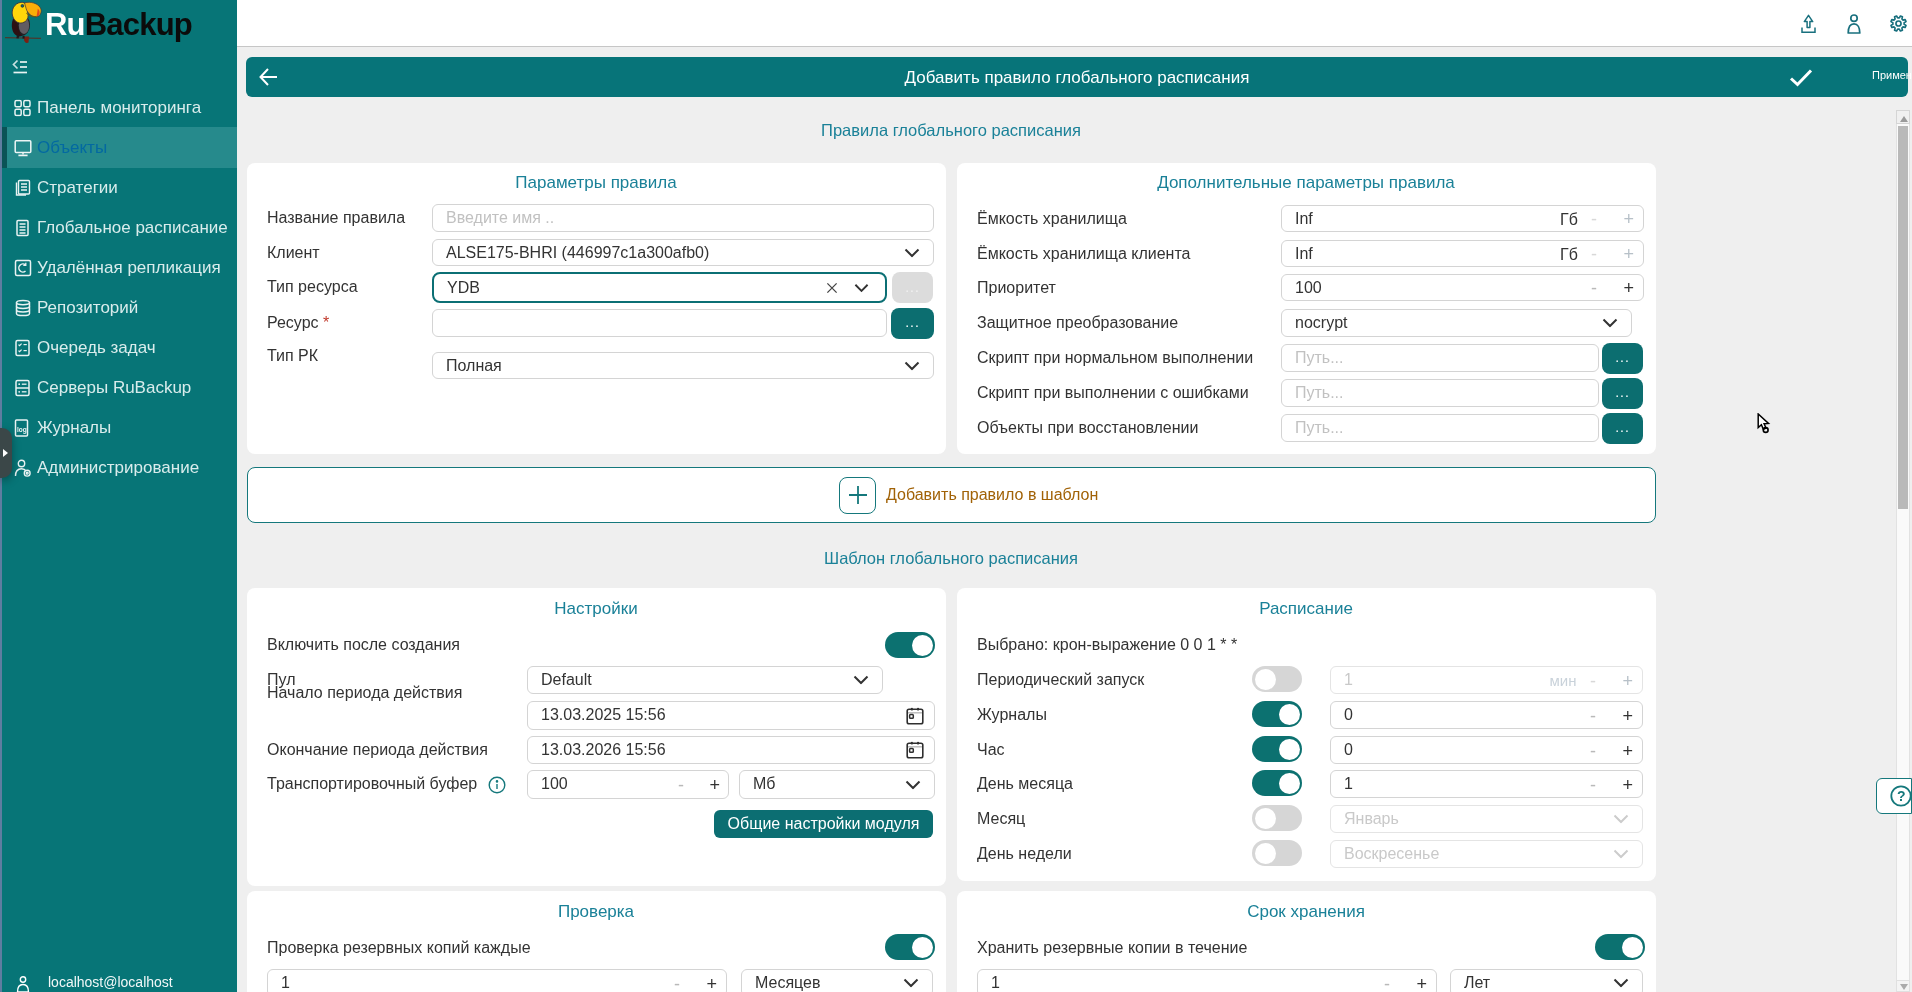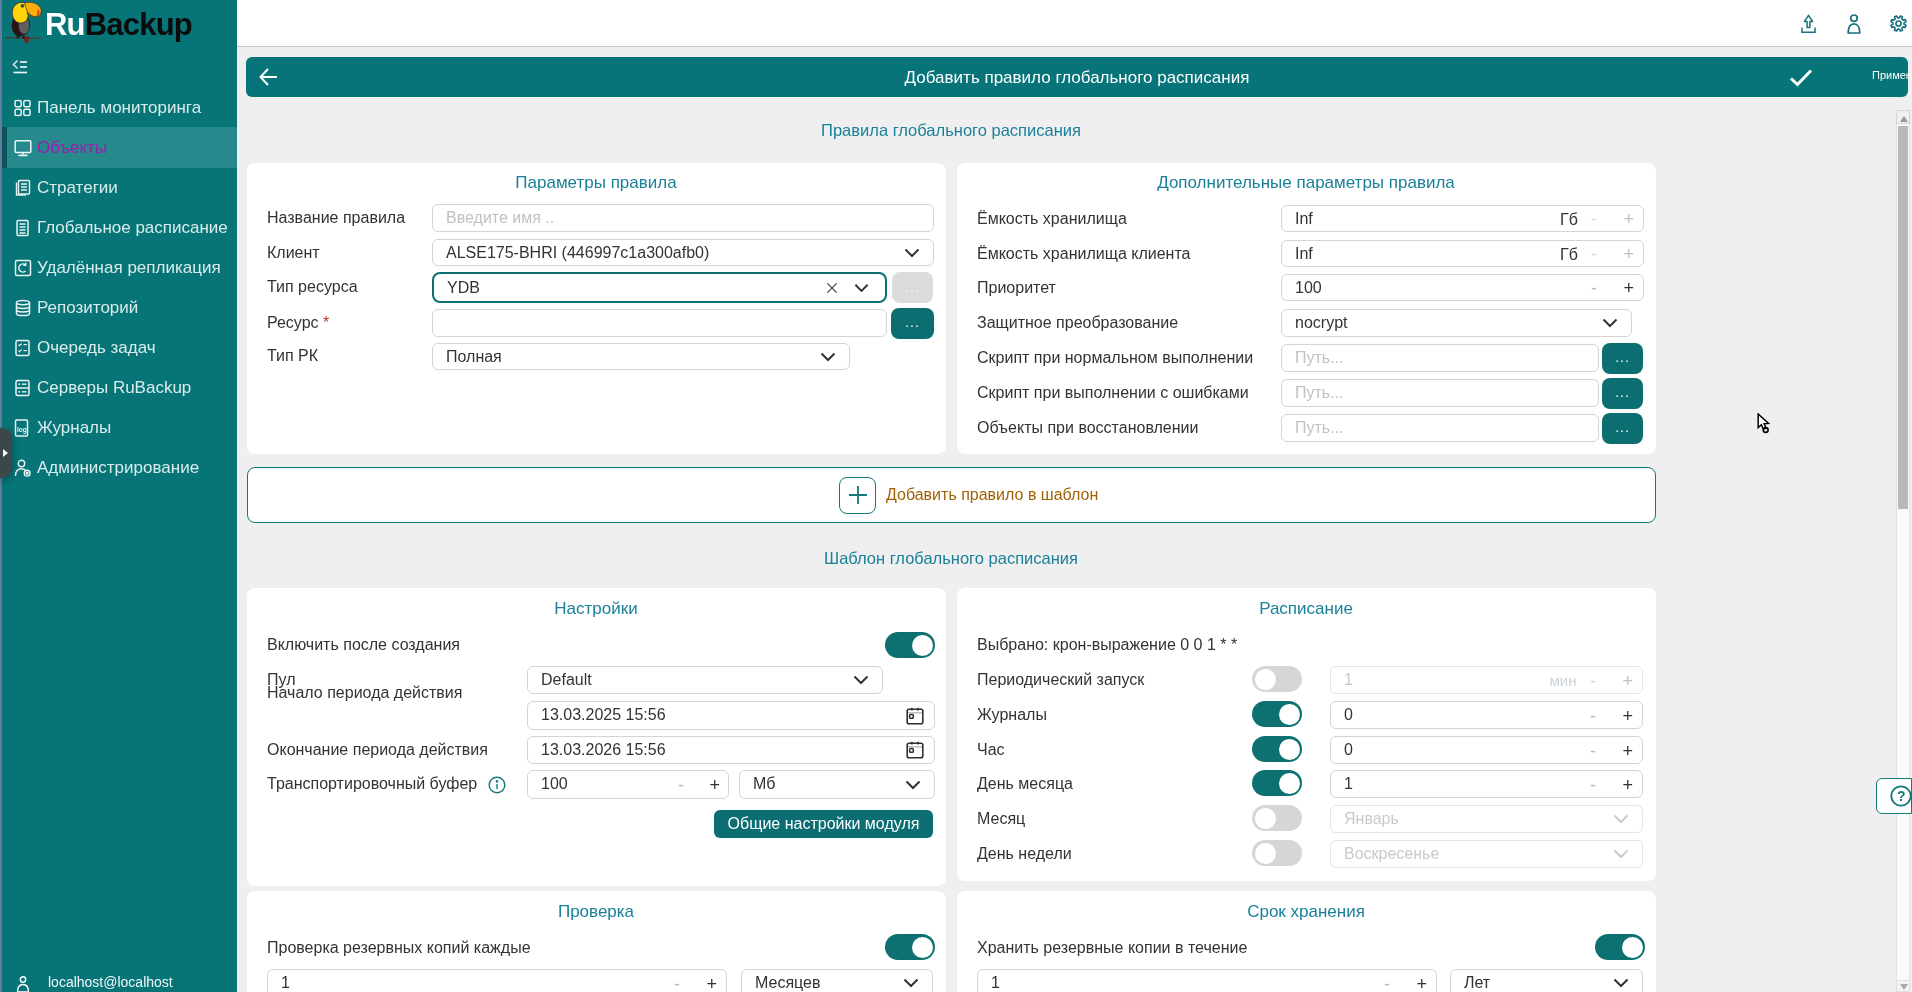--- a/index.html
+++ b/index.html
@@ -83,21 +83,21 @@
         <rect x="9.8" y="9.8" width="6.2" height="6.2" rx="1.5"></rect>
       </svg>
       <span class="t">Панель мониторинга</span>
     </div>
 <div class="mi" style="top:128px">
       <svg width="18" height="18" viewBox="0 0 18 18" fill="none" stroke="#eef6f6" stroke-width="1.5">
         <rect x="1.2" y="1.8" width="15.6" height="11.6" rx="1"></rect>
         <path d="M9 13.5 V15.6"></path>
         <path d="M4.4 16.4 H13.6" stroke-width="1.7"></path>
       </svg>
-      <span class="t" style="color:#a21caf">Объекты</span>
+      <span class="t" style="color:#0369a1">Объекты</span>
     </div>
 <div class="mi" style="top:168px">
       <svg width="17" height="18" viewBox="0 0 17 18" fill="none" stroke="#e9f3f3" stroke-width="1.4">
         <rect x="4.5" y="1.5" width="11" height="13.5" rx="1"></rect>
         <path d="M2.5 3.5 V16 H12" fill="none"></path>
         <path d="M7 5 H13 M7 8 H13 M7 11 H13"></path>
       </svg>
       <span class="t">Стратегии</span>
     </div>
 <div class="mi" style="top:208px">
@@ -200,21 +200,21 @@
     </svg>
   <svg class="chev" style="right:16px" width="15" height="9" viewBox="0 0 16 9" fill="none" stroke="#333" stroke-width="2">
       <path d="M1.5 1 L8 7.5 L14.5 1"></path>
     </svg>
 </div>
 <div class="dots dis" style="left:892px;top:272px;width:41px;height:31px;line-height:31px">...</div>
 <div class="lb" style="left:267px;top:309px">Ресурс <span style="color:#c0392b">*</span></div>
 <div class="in" style="left:432px;top:309px;width:455px;height:28px"></div>
 <div class="dots" style="left:891px;top:308px;width:43px;height:31px;line-height:29px">...</div>
 <div class="lb" style="left:267px;top:342px">Тип РК</div>
-<div class="in" style="left:432px;top:343px;width:418px;height:27px">Полная<svg class="chev" style="right:13px" width="16" height="9" viewBox="0 0 16 9" fill="none" stroke="#333" stroke-width="2">
+<div class="in" style="left:432px;top:352px;width:502px;height:27px">Полная<svg class="chev" style="right:13px" width="16" height="9" viewBox="0 0 16 9" fill="none" stroke="#333" stroke-width="2">
       <path d="M1.5 1 L8 7.5 L14.5 1"></path>
     </svg></div>
 
 <div class="card" style="left:957px;top:163px;width:699px;height:291px"></div>
 <div class="hd" style="left:1306px;top:173px">Дополнительные параметры правила</div>
 <div class="lb" style="left:977px;top:205px">Ёмкость хранилища</div>
 <div class="in" style="left:1281px;top:205px;width:363px;height:27px">Inf<span class="mp" style="right:65px;width:18px;font-size:16px;color:#333;line-height:27px">Гб</span><span class="mp" style="right:46px;line-height:27px;color:#d8d8d8">-</span><span class="mp mpp" style="right:9px;line-height:27px">+</span></div>
 <div class="lb" style="left:977px;top:240px">Ёмкость хранилища клиента</div>
 <div class="in" style="left:1281px;top:240px;width:363px;height:27px">Inf<span class="mp" style="right:65px;width:18px;font-size:16px;color:#333;line-height:27px">Гб</span><span class="mp" style="right:46px;line-height:27px;color:#d8d8d8">-</span><span class="mp mpp" style="right:9px;line-height:27px">+</span></div>
 <div class="lb" style="left:977px;top:274px">Приоритет</div>

